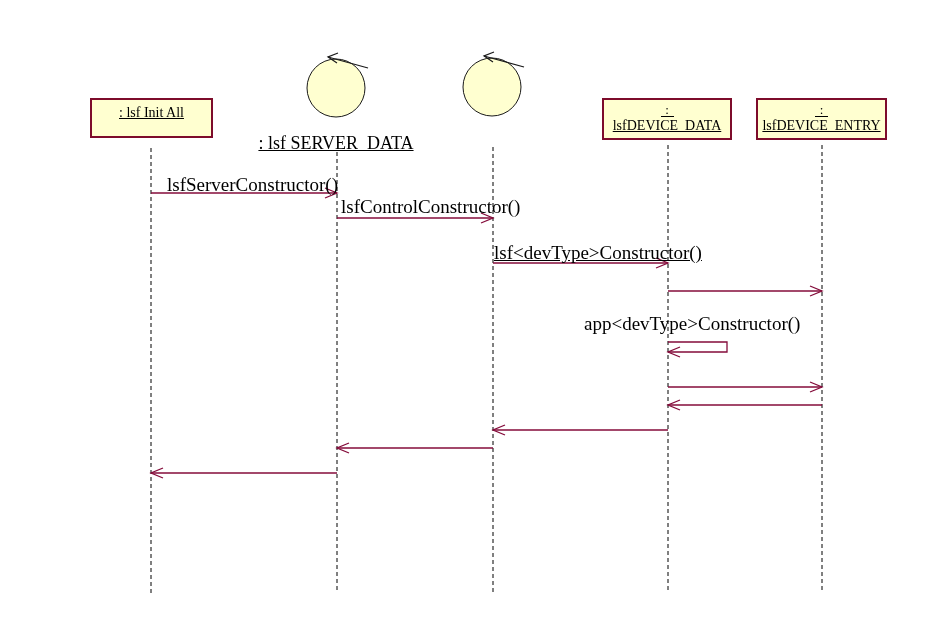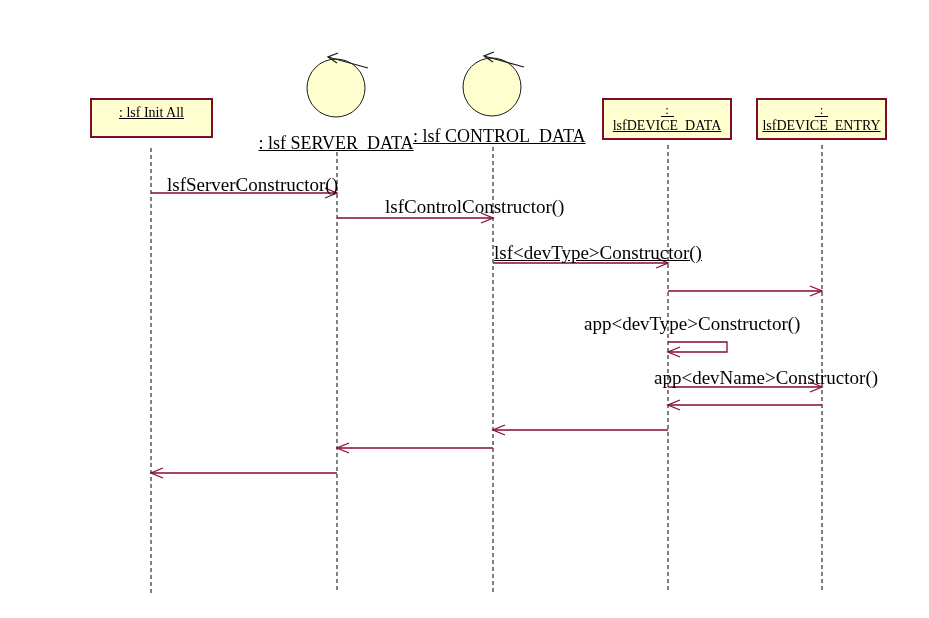--- a/index.html
+++ b/index.html
@@ -126,33 +126,29 @@
   </svg>
 
   <div class="obj-box" style="left:90px; top:98px; width:123px; height:40px; padding-top:5px;">
     <span class="obj-name">: lsf Init All</span>
   </div>
 
   <div class="circle-label" style="left:256px; top:133px; width:160px;">
     <span class="obj-name">: lsf SERVER_DATA</span>
   </div>
 
-  <div class="circle-label" style="left:413px; top:126px; width:160px;">
-    <span class="obj-name">: lsf CONTROL_DATA</span>
-  </div>
 
   <div class="obj-box" style="left:602px; top:98px; width:130px; height:42px; padding-top:2px;">
     <div><span class="colon-u">:</span></div>
     <div><span class="obj-name">lsfDEVICE_DATA</span></div>
   </div>
 
   <div class="obj-box" style="left:756px; top:98px; width:131px; height:42px; padding-top:2px;">
     <div><span class="colon-u">:</span></div>
     <div><span class="obj-name">lsfDEVICE_ENTRY</span></div>
   </div>
 
   <div class="msg-label" style="left:167px; top:177px;">lsfServerConstructor()</div>
-  <div class="msg-label" style="left:341px; top:199px;margin-left:44px;">lsfControlConstructor()</div>
+  <div class="msg-label" style="left:341px; top:199px;">lsfControlConstructor()</div>
   <div class="msg-label" style="left:494px; top:245px;text-decoration:underline;">lsf&lt;devType&gt;Constructor()</div>
   <div class="msg-label" style="left:584px; top:316px;">app&lt;devType&gt;Constructor()</div>
-  <div class="msg-label" style="left:654px; top:370px;">app&lt;devName&gt;Constructor()</div>
 
 </div>
 
 </body></html>

